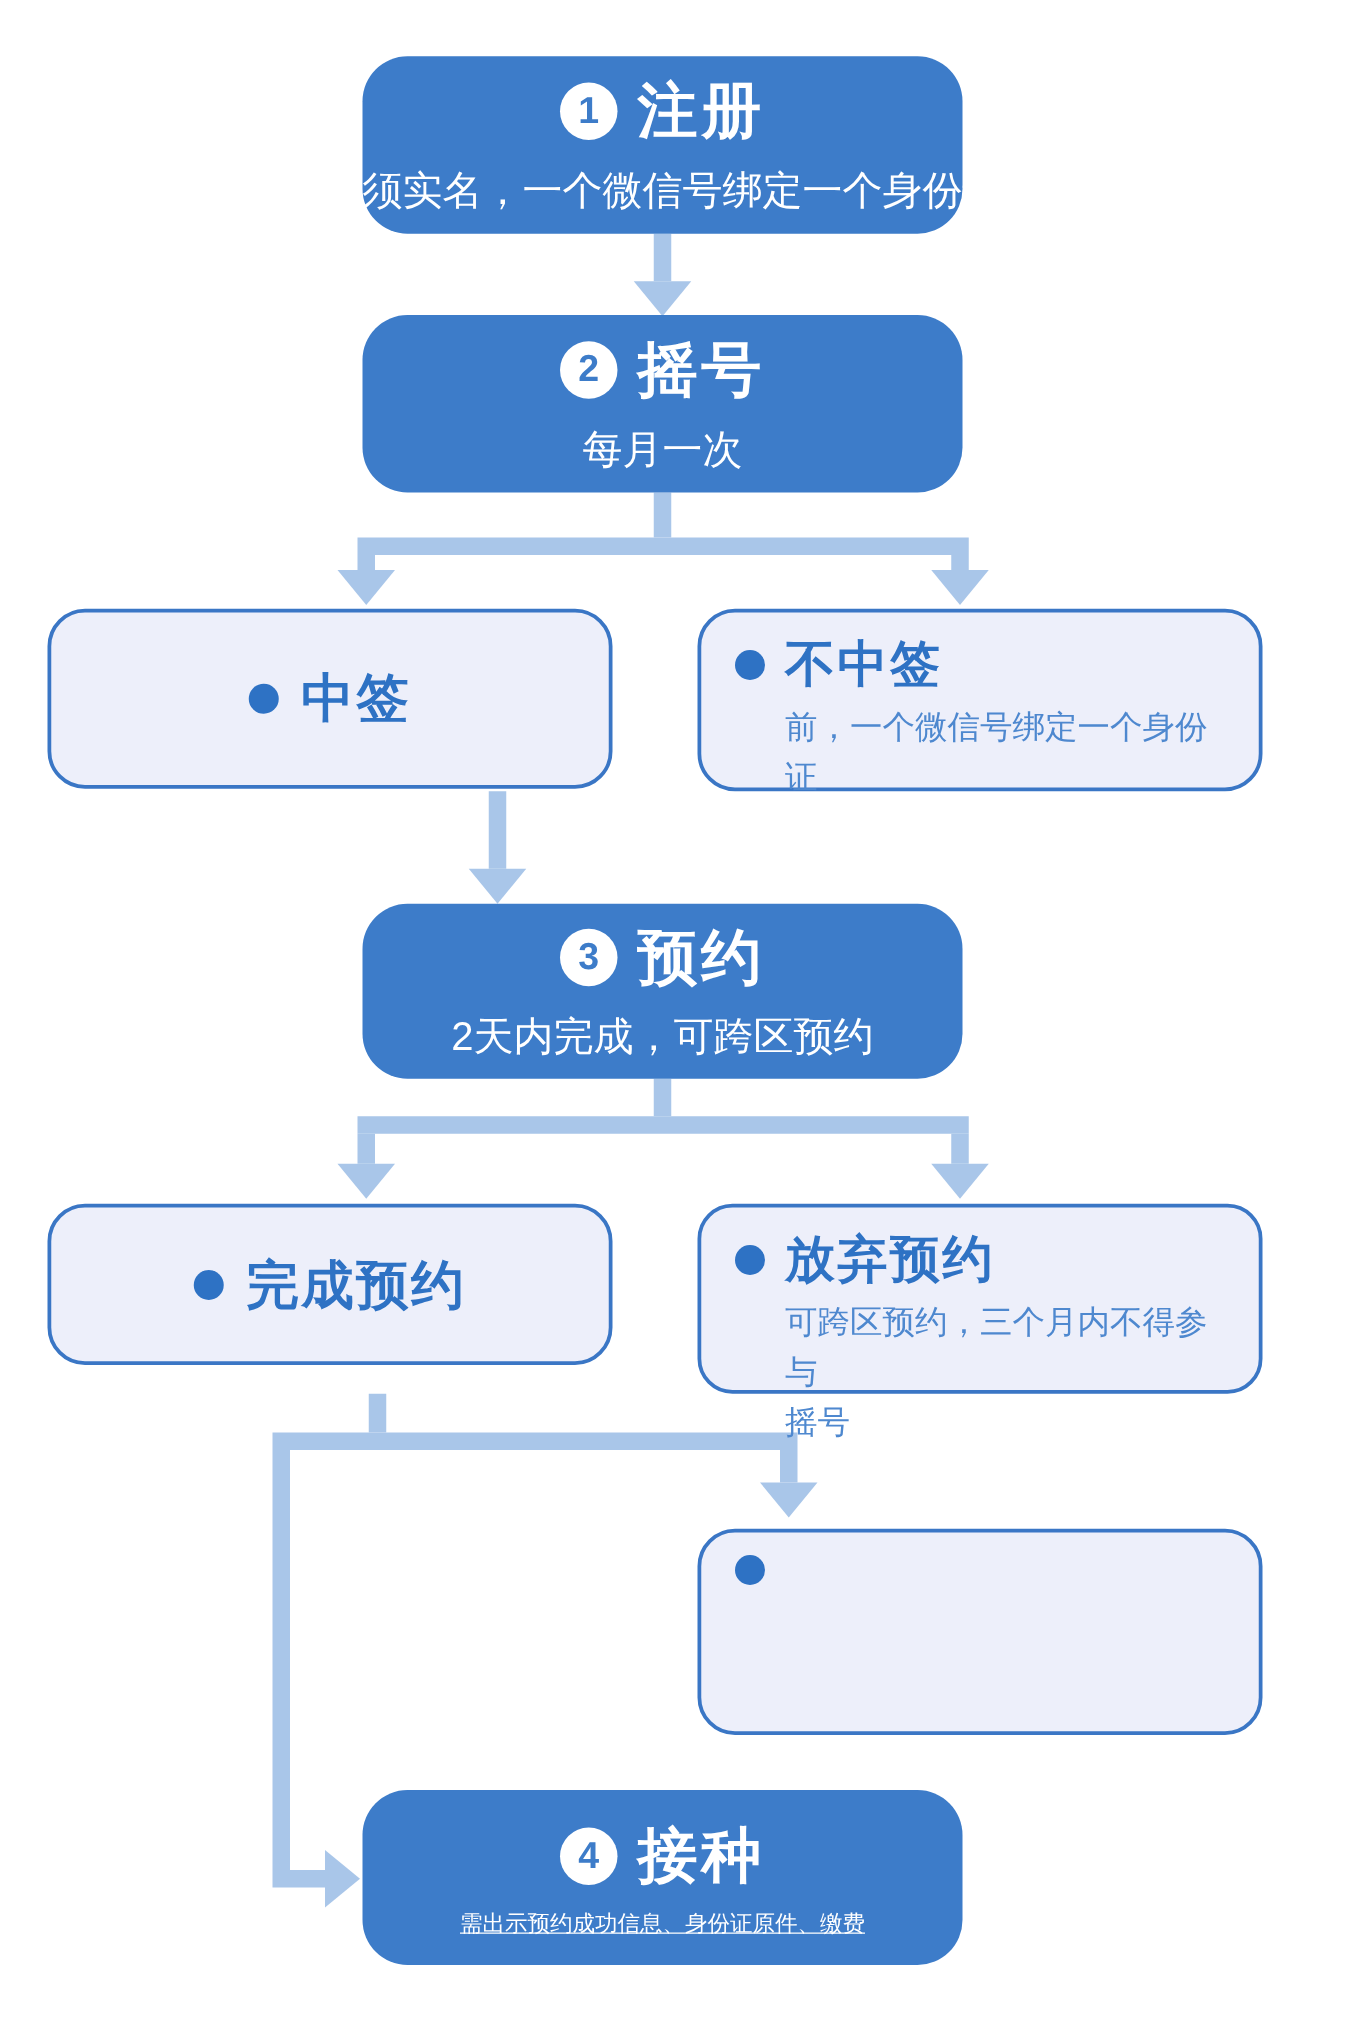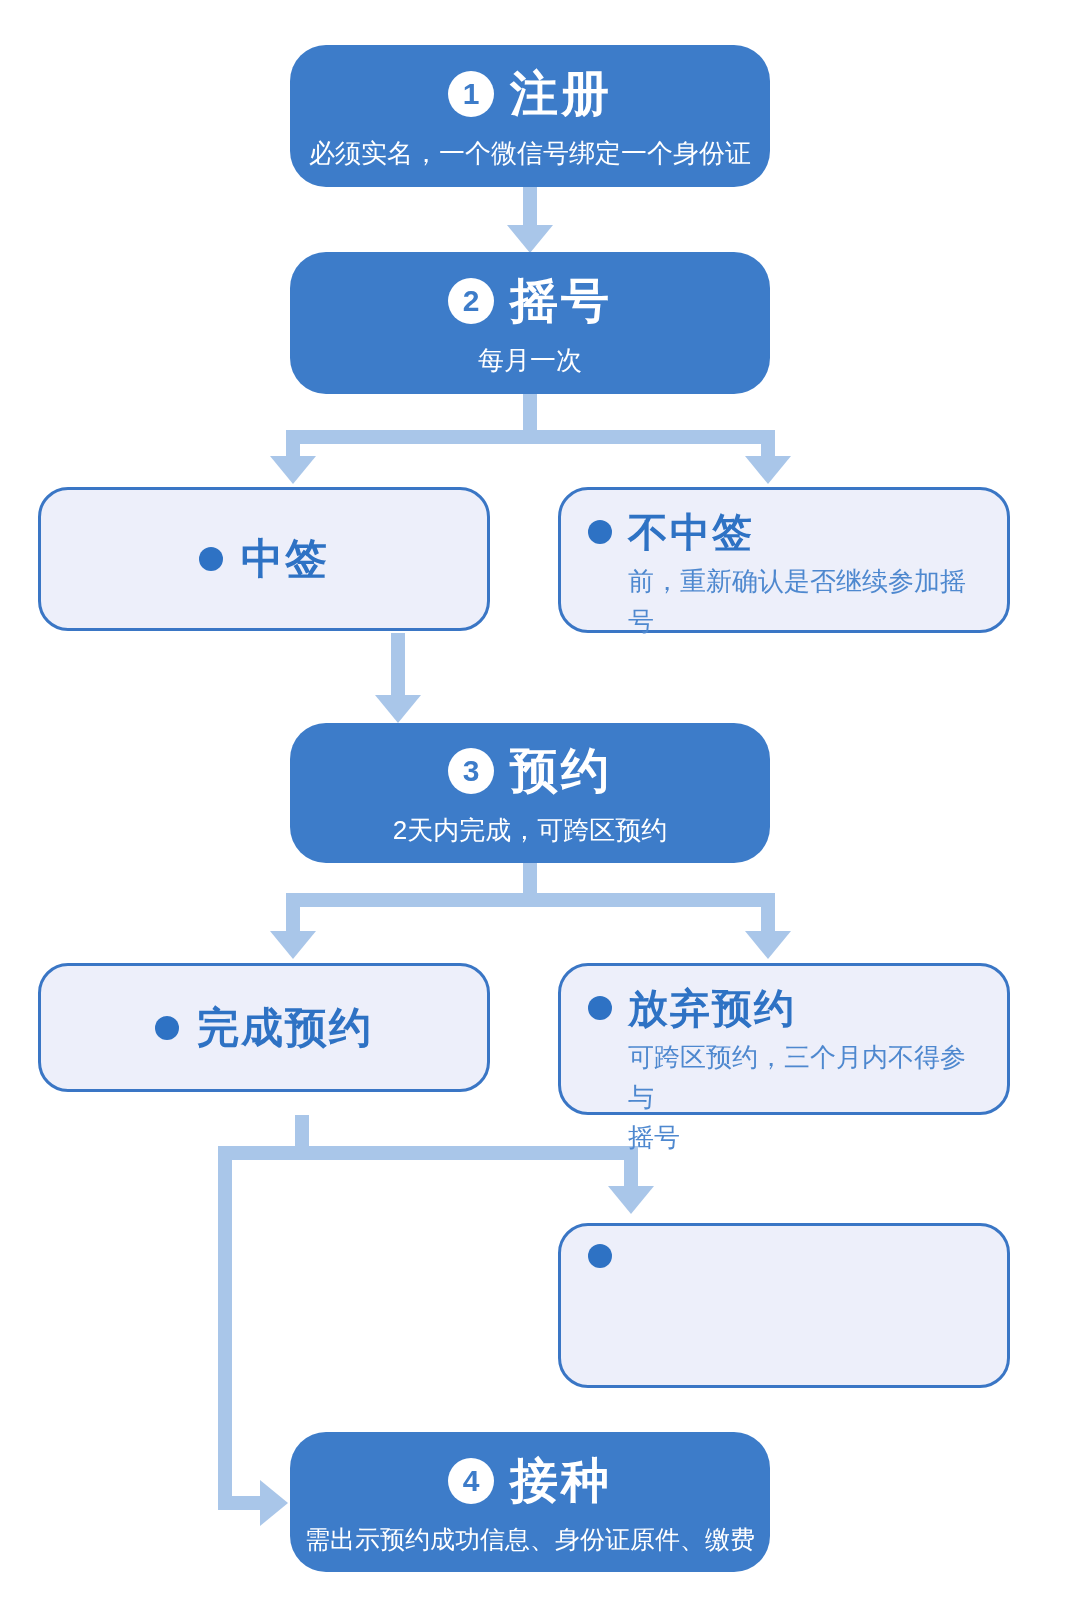--- a/index.html
+++ b/index.html
@@ -50,22 +50,22 @@
     gap:10px;
   }
   .primary .title-row { display:flex; align-items:center; gap:16px; }
   .badge {
     width:46px; height:46px; border-radius:50%;
     background:#ffffff; color:var(--primary-blue);
     font-weight:bold; font-size:30px;
     display:flex; align-items:center; justify-content:center;
   }
   .primary .title { font-size:48px; font-weight:bold; letter-spacing:3px; }
-  .primary .subtitle { font-size:26px; white-space:nowrap; }
-  .primary .subtitle.tight { font-size:25px; }
+  .primary .subtitle { font-size:32px; white-space:nowrap; }
+  .primary .subtitle.tight { font-size:18px;text-decoration:underline; }
 
   .pos-n1 { top:45px;   height:142px; }
   .pos-n2 { top:252px;  height:142px; }
   .pos-n3 { top:723px;  height:140px; }
   .pos-n4 { top:1432px; height:140px; }
 
   
   .secondary {
     position:absolute;
     width:452px;
@@ -87,21 +87,21 @@
   .secondary.detail .title { font-size:40px; font-weight:bold; letter-spacing:2px; }
   .secondary.detail .body {
     margin-left:40px; margin-top:5px;
     font-size:26px; line-height:40px;
     color: var(--light-body);
   }
 
   .pos-win      { left:38px;  top:487px;  height:144px; }
   .pos-lose     { left:558px; top:487px;  height:146px; }
   .pos-complete { left:38px;  top:963px;  height:129px; }
-  .pos-abandon  { left:558px; top:963px;  height:152px; }
+  .pos-abandon  { left:558px; top:963px;  height:152px;border-radius:28px; }
   .pos-miss     { left:558px; top:1223px; height:165px; }
 </style>
 </head>
 <body>
 
 <div class="canvas">
 
   <div class="seg" style="left:523px; top:187px; width:14px; height:38px;"></div>
   <div class="tri-down" style="left:507px; top:225px;"></div>
 
@@ -150,21 +150,21 @@
     <span class="bullet"></span>
     <span class="title">中签</span>
   </div>
 
   <div class="secondary detail pos-lose">
     <div class="title-row">
       <span class="bullet"></span>
       <span class="title">不中签</span>
     </div>
     <div class="body">
-      <div>前，重新确认是否继续参加摇号</div>
+      <div>前，一个微信号绑定一个身份证</div>
     </div>
   </div>
 
   <div class="primary pos-n3">
     <div class="title-row">
       <span class="badge">3</span>
       <span class="title">预约</span>
     </div>
     <div class="subtitle">2天内完成，可跨区预约</div>
   </div>

